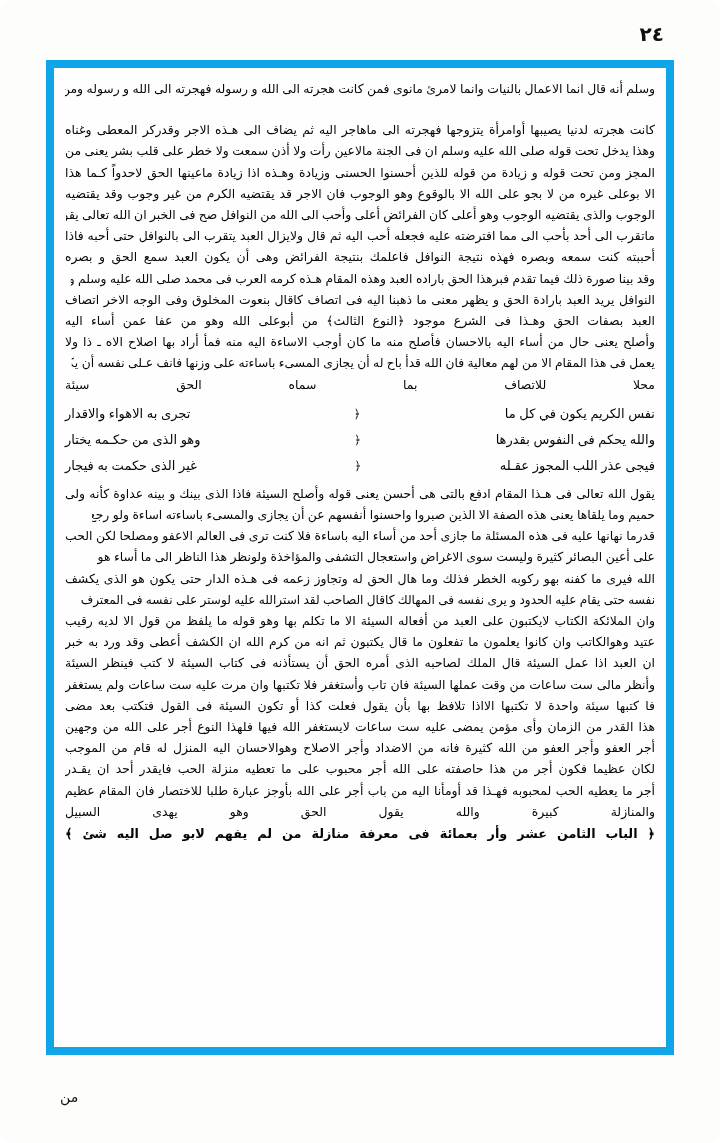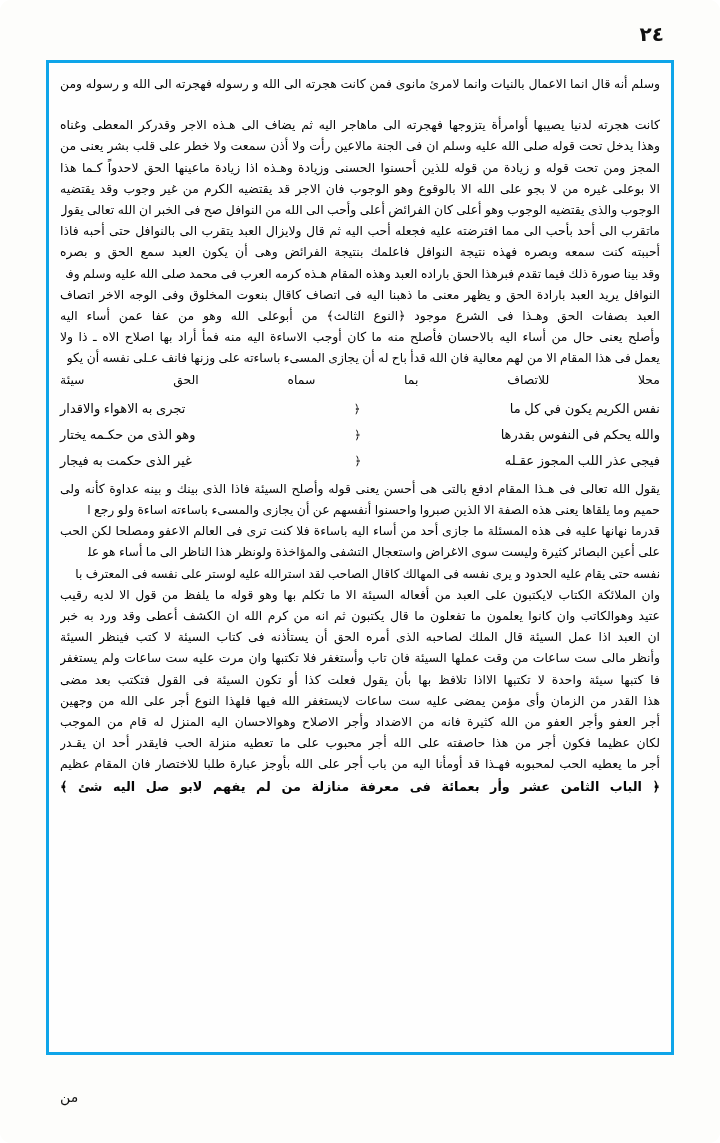--- a/index.html
+++ b/index.html
@@ -33,21 +33,21 @@
     direction: rtl;
     color: #111;
   }
   
   .text-frame {
     position: absolute;
     top: 60px;
     left: 46px;
     right: 46px;
     bottom: 88px;
-    border: 3px solid #0ea5e9;
+    border: 8px solid #0ea5e9;
     box-sizing: border-box;
     padding: 10px 11px 10px 11px;
     background: #fefefe;
   }
   .body-text {
     direction: rtl;
     text-align: justify;
     text-align-last: justify;
     font-family: "DejaVu Sans", sans-serif;
     font-size: 12.4px;
@@ -156,29 +156,31 @@
           <span class="hemistich">فيجى عذر اللب المجوز عقـله</span>
           <span class="sep">﴿</span>
           <span class="hemistich">غير الذى حكمت به فيجار</span>
         </div>
       </div>
 
       <p class="line" style="transform: scaleX(1);">يقول الله تعالى فى هـذا المقام ادفع بالتى هى أحسن يعنى قوله وأصلح السيئة فاذا الذى بينك و بينه عداوة كأنه ولى</p>
       <p class="line" style="transform: scaleX(1); margin-left: 27px;">حميم وما يلقاها يعنى هذه الصفة الا الذين صبروا واحسنوا أنفسهم عن أن يجازى والمسىء باساءته اساءة ولو رجع الناس</p>
       <p class="line" style="transform: scaleX(1);">قدرما نهانها عليه فى هذه المسئلة ما جازى أحد من أساء اليه باساءة فلا كنت ترى فى العالم الاعفو ومصلحا لكن الحب</p>
       <p class="line" style="transform: scaleX(1); margin-left: 28px;">على أعين البصائر كثيرة وليست سوى الاغراض واستعجال التشفى والمؤاخذة ولونظر هذا الناظر الى ما أساء هو على</p>
+      <p class="line" style="transform: scaleX(1);">الله فيرى ما كفنه بهو ركوبه الخطر فذلك وما هال الحق له وتجاوز زعمه فى هـذه الدار حتى يكون هو الذى يكشف</p>
       <p class="line" style="transform: scaleX(0.9741);">نفسه حتى يقام عليه الحدود و يرى نفسه فى المهالك كاقال الصاحب لقد استرالله عليه لوستر على نفسه فى المعترف بالزنا</p>
       <p class="line" style="transform: scaleX(1);">وان الملائكة الكتاب لايكتبون على العبد من أفعاله السيئة الا ما تكلم بها وهو قوله ما يلفظ من قول الا لديه رقيب</p>
       <p class="line" style="transform: scaleX(1);">عتيد وهوالكاتب وان كانوا يعلمون ما تفعلون ما قال يكتبون ثم انه من كرم الله ان الكشف أعطى وقد ورد به خبر</p>
       <p class="line" style="transform: scaleX(1);">ان العبد اذا عمل السيئة قال الملك لصاحبه الذى أمره الحق أن يستأذنه فى كتاب السيئة لا كتب فينظر السيئة</p>
       <p class="line" style="transform: scaleX(1);">وأنظر مالى ست ساعات من وقت عملها السيئة فان تاب وأستغفر فلا تكتبها وان مرت عليه ست ساعات ولم يستغفر</p>
       <p class="line" style="transform: scaleX(1);">فا كتبها سيئة واحدة لا تكتبها الااذا تلافظ بها بأن يقول فعلت كذا أو تكون السيئة فى القول فتكتب بعد مضى</p>
       <p class="line" style="transform: scaleX(1);">هذا القدر من الزمان وأى مؤمن يمضى عليه ست ساعات لايستغفر الله فيها فلهذا النوع أجر على الله من وجهين</p>
       <p class="line" style="transform: scaleX(1);">أجر العفو وأجر العفو من الله كثيرة فانه من الاضداد وأجر الاصلاح وهوالاحسان اليه المنزل له قام من الموجب</p>
       <p class="line" style="transform: scaleX(1);">لكان عظيما فكون أجر من هذا حاصفته على الله أجر محبوب على ما تعطيه منزلة الحب فايقدر أحد ان يقـدر</p>
       <p class="line" style="transform: scaleX(1);">أجر ما يعطيه الحب لمحبوبه فهـذا قد أومأنا اليه من باب أجر على الله بأوجز عبارة طلبا للاختصار فان المقام عظيم</p>
+      <p class="centered-line" style="transform: scaleX(1);">والمنازلة كبيرة والله يقول الحق وهو يهدى السبيل</p>
 
       <p class="chapter-heading" style="transform: scaleX(1);">﴿ الباب الثامن عشر وأر بعمائة فى معرفة منازلة من لم يفهم لابو صل اليه شئ ﴾</p>
     </div>
   </div>
 
   <div class="catchword">من</div>
 </div>
 
 </body></html>

